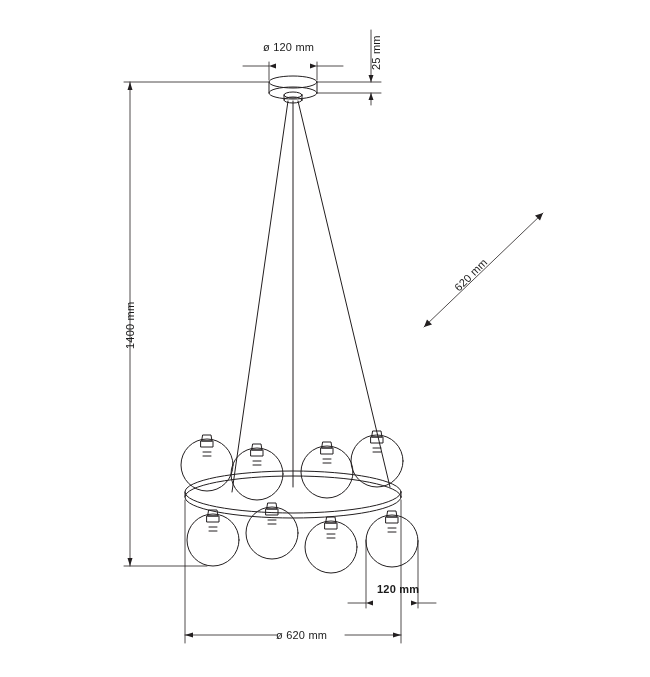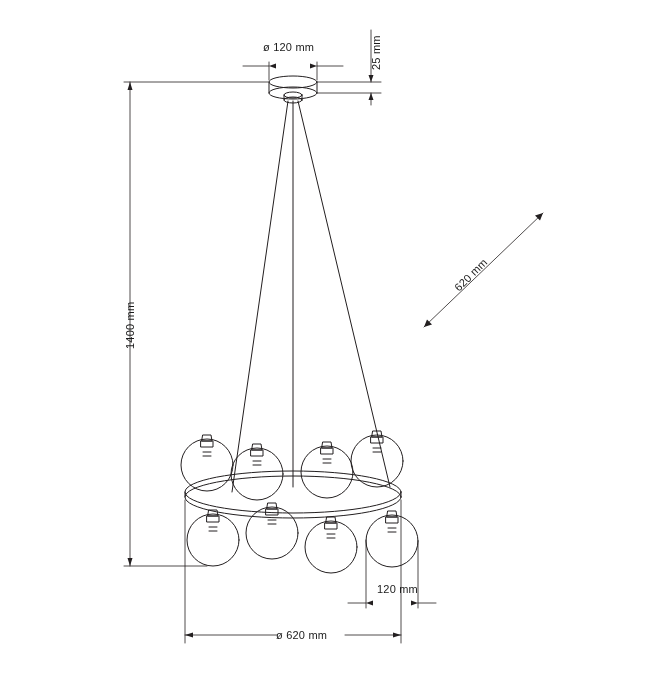--- a/index.html
+++ b/index.html
@@ -187,17 +187,17 @@
   </svg>
 
   <div class="dim-label" style="left:263px; top:41px;">ø 120 mm</div>
 
   <div class="dim-label rot90" style="left:370px; top:70px;">25 mm</div>
 
   <div class="dim-label rot90" style="left:124px; top:349px;">1400 mm</div>
 
   <div class="dim-label rot-diag" style="left:452px; top:285px;">620 mm</div>
 
-  <div class="dim-label" style="left:377px; top:583px;">120 mm</div>
+  <div class="dim-label" style="left:377px; top:583px;font-weight:bold;">120 mm</div>
 
   <div class="dim-label" style="left:276px; top:629px;text-align:right;">ø 620 mm</div>
 
 </div>
 
 </body></html>

